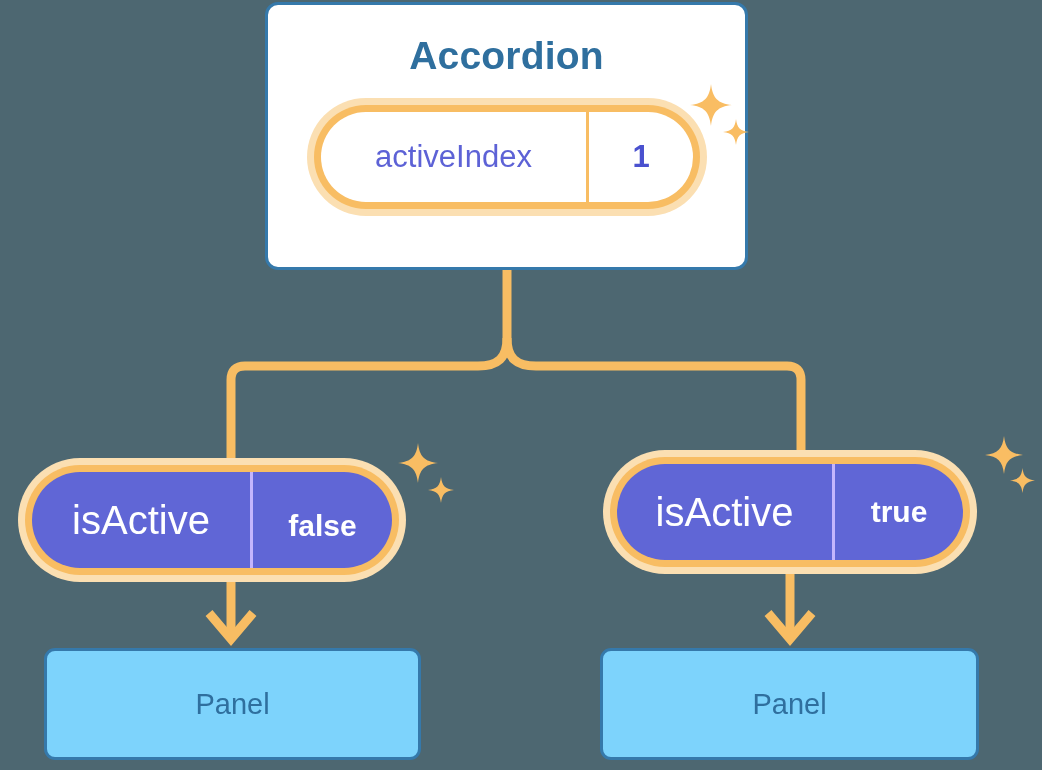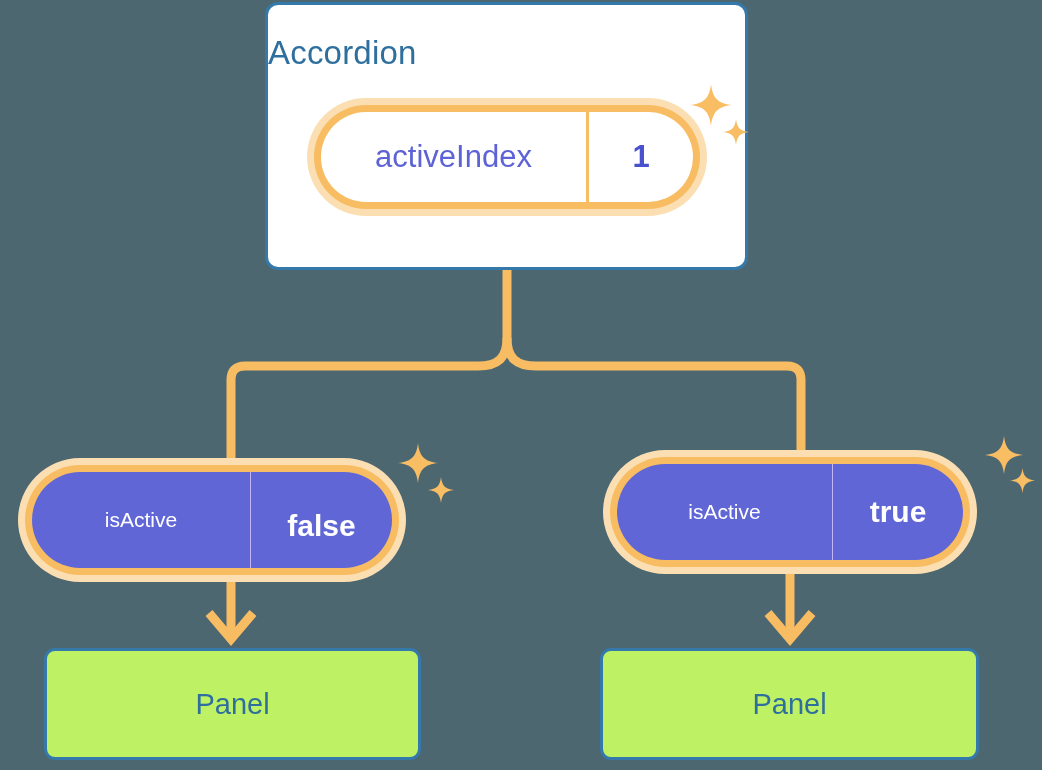--- a/index.html
+++ b/index.html
@@ -43,31 +43,32 @@
     left: 265px;
     top: 2px;
     width: 483px;
     height: 268px;
   }
   .card-title {
     position: absolute;
     left: 0;
     right: 0;
     top: 29px;
+    text-align: center;
     color: #2f6f9e;
-    font-size: 33px;
-    font-weight: 400;
+    font-size: 39px;
+    font-weight: 700;
     letter-spacing: 0.2px;
   }
 
   
   .panel-card {
     position: absolute;
     box-sizing: border-box;
-    background: #bef264;
+    background: #7dd3fc;
     border: 3px solid #3579ab;
     border-radius: 11px;
     z-index: 3;
     display: flex;
     align-items: center;
     justify-content: center;
   }
   #panel-left  { left: 44px;  top: 648px; width: 377px; height: 112px; }
   #panel-right { left: 600px; top: 648px; width: 379px; height: 112px; }
   .panel-label {
@@ -135,23 +136,23 @@
     color: #4a51cf;
     font-size: 31px;
     font-weight: 700;
   }
 
   
   .pill-leaf { height: 124px; }
   .pill-leaf .pill-body { background: #6066d6; }
   .pill-leaf .pill-key {
     color: #ffffff;
-    font-size: 21px;
+    font-size: 40px;
     font-weight: 400;
-    border-right: 1px solid #c4b5fd;
+    border-right: 3px solid #c4b5fd;
   }
   .pill-leaf .pill-val {
     color: #ffffff;
     font-size: 30px;
     font-weight: 700;
   }
   #pill-isactive-false { left: 18px;  top: 458px; width: 388px; }
   #pill-isactive-false .pill-key { flex: 0 0 218px; }
   #pill-isactive-false .pill-val { flex: 1 1 auto; margin-top: 12px; }
 

